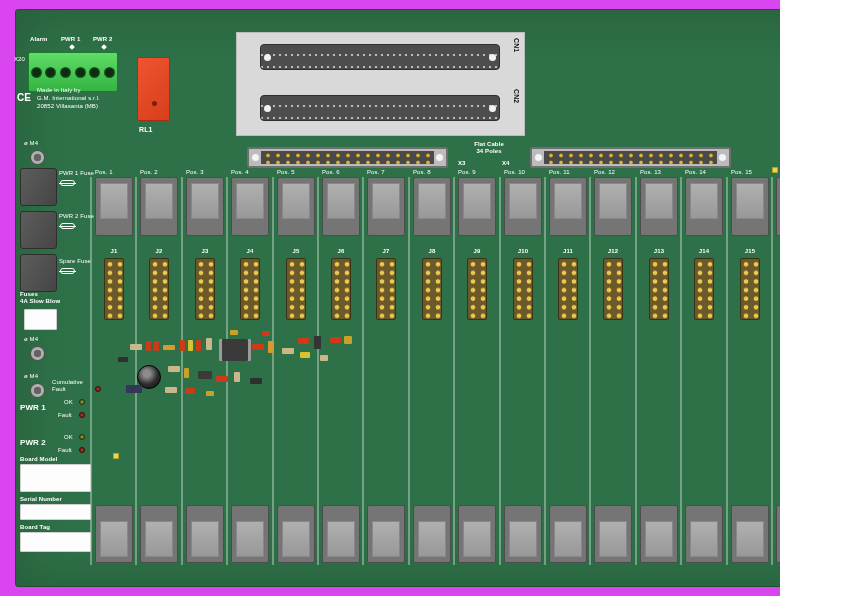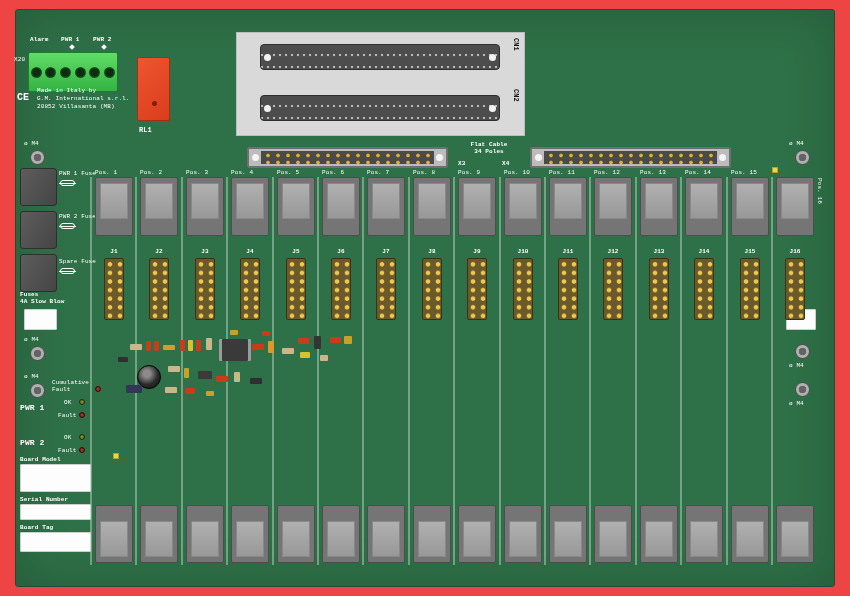--- a/index.html
+++ b/index.html
@@ -1,17 +1,17 @@
 <!DOCTYPE html>
 <html><head>
 <meta charset="utf-8">
 <style>
   *{margin:0;padding:0;box-sizing:border-box}
   body{background:#fff}
-  .canvas{position:relative;width:850px;height:596px;background:#ef4444;font-family:Liberation Mono, monospace;overflow:hidden}
+  .canvas{position:relative;width:780px;height:596px;background:#d946ef;font-family:Liberation Sans, sans-serif;overflow:hidden}
   .board{position:absolute;left:15px;top:9px;width:820px;height:578px;background:#2e7047;border:1px solid #1d4f30;border-radius:3px;box-shadow:inset 0 0 50px rgba(0,0,0,.18)}
   .t{position:absolute;color:#fff;font-size:6px;line-height:1.2;white-space:pre-line;letter-spacing:.1px}
   .b{font-weight:bold}
   .s7{font-size:7px}.s8{font-size:8px}.s10{font-size:10px}
   .c{text-align:center}
   .dk{color:#111}
   .vert{writing-mode:vertical-rl}
   .term{position:absolute;background:linear-gradient(#5fdd66,#35b343);border:1px solid #1e7d2a;border-radius:2px;display:flex;align-items:center;justify-content:space-around}
   .term i{width:11px;height:11px;border-radius:50%;background:radial-gradient(circle,#0c2d10 45%,#1d5c25 70%,#2f9e3a 100%)}
   .relay{position:absolute;background:linear-gradient(135deg,#f05530,#d83d1d);border:1px solid #a92d10;border-radius:2px}

